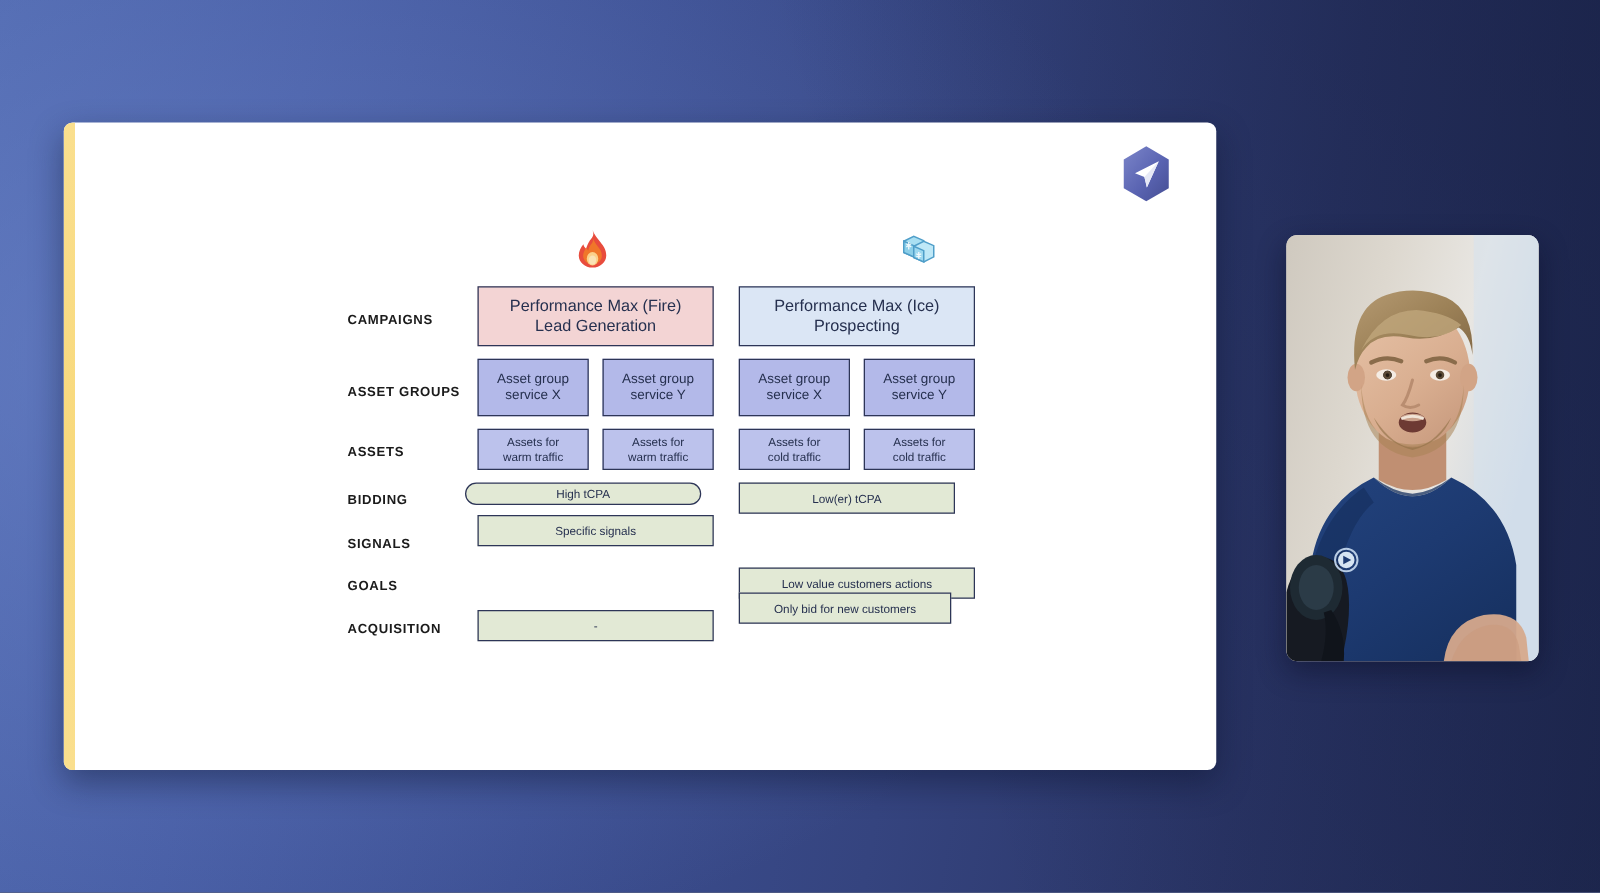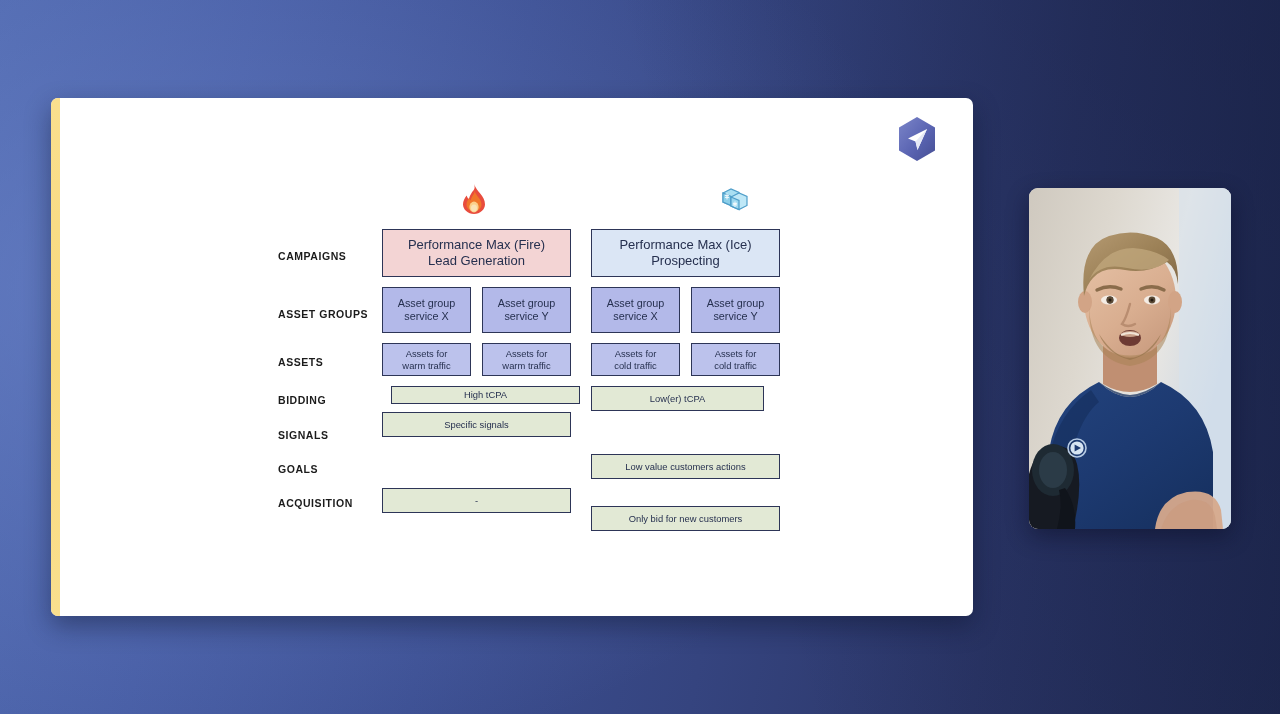--- a/index.html
+++ b/index.html
@@ -247,39 +247,39 @@
           <span>cold traffic</span>
         </div>
       </div>
       <div class="cell c-assets fs-assets" style="left:640px; top:245px; width:89px; height:33px;">
         <div>
           <span>Assets for</span>
           <span>cold traffic</span>
         </div>
       </div>
 
-      <div class="cell c-green fs-green" style="left:340px; top:288px; width:189px; height:18px;">
+      <div class="cell c-green fs-green" style="left:321px; top:288px; width:189px; height:18px;border-radius:10px;">
         <span>High tCPA</span>
       </div>
       <div class="cell c-green fs-green" style="left:540px; top:288px; width:173px; height:25px;">
         <span>Low(er) tCPA</span>
       </div>
 
       <div class="cell c-green fs-green" style="left:331px; top:314px; width:189px; height:25px;justify-content:center;">
         <span>Specific signals</span>
       </div>
 
       <div class="cell c-green fs-green" style="left:540px; top:356px; width:189px; height:25px;">
         <span>Low value customers actions</span>
       </div>
 
       <div class="cell c-green fs-green" style="left:331px; top:390px; width:189px; height:25px;">
         <span>-</span>
       </div>
-      <div class="cell c-green fs-green" style="left:540px; top:408px; width:189px; height:25px;">
+      <div class="cell c-green fs-green" style="left:540px; top:376px; width:170px; height:25px;">
         <span>Only bid for new customers</span>
       </div>
 
     </div>
   </div>
 
   <div id="webcam">
     <svg viewBox="0 0 202 341" preserveAspectRatio="xMidYMid slice">
       <defs>
         <linearGradient id="wallg" x1="0" y1="0" x2="1" y2="0.4">

